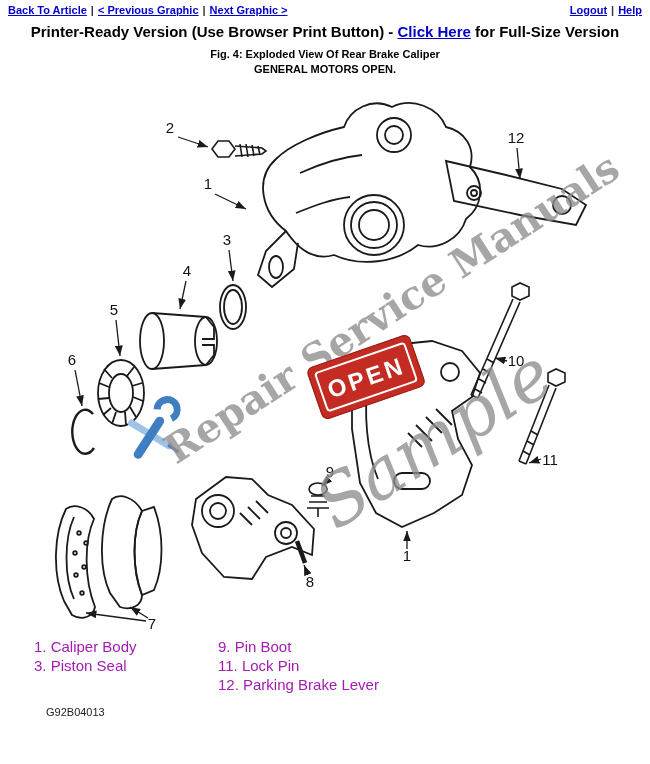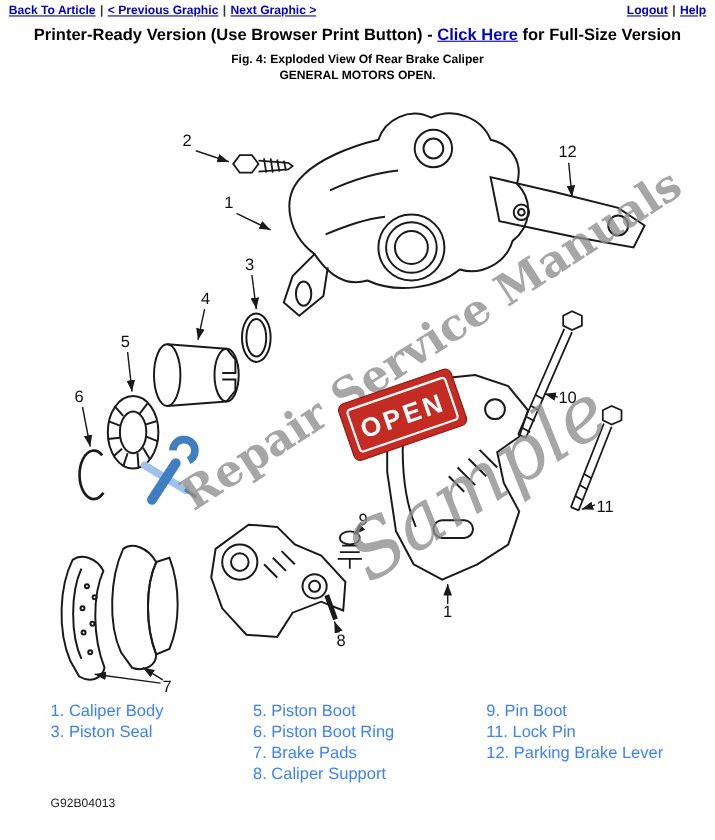--- a/index.html
+++ b/index.html
@@ -13,21 +13,21 @@
     padding:4px 8px 2px 8px; font-size:11px; font-weight:bold;
   }
   .sep { margin:0 4px; color:#333; font-weight:bold; }
   .title-line { text-align:center; font-size:15px; font-weight:bold; margin-top:5px; }
   .fig-caption { text-align:center; font-size:11px; font-weight:bold; margin-top:8px; }
   .company { text-align:center; font-size:11px; font-weight:bold; margin-top:3px; }
   .diagram-wrap { margin-top:6px; }
   svg { display:block; }
   .callout { font:15px "Liberation Sans", sans-serif; fill:#111; }
   .leader { stroke:#1a1a1a; stroke-width:1.3; fill:none; marker-end:url(#arrowhead); }
-  .legend { display:flex; padding-left:46px; gap:34px; font-size:15px; margin-top:6px; color:#3b82f6; }
+  .legend { display:flex; padding-left:34px; gap:34px; font-size:15px; margin-top:6px; color:#a21caf; }
   .legend-col { line-height:19px; white-space:nowrap; }
   .legend-col.c1 { width:150px; }
   .legend-col.c2 { width:178px; }
   .doc-number { margin:12px 0 0 46px; font-size:11px; color:#222; }
 </style>
 </head>
 <body>
 
 <div class="top-nav">
   <div class="nav-left">
@@ -199,26 +199,20 @@
     <text x="0" y="9" text-anchor="middle" font-family="'Liberation Sans', sans-serif" font-size="24" font-weight="bold" fill="#ffffff" letter-spacing="3">OPEN</text>
   </g>
 </svg>
 </div>
 
 <div class="legend">
   <div class="legend-col c1">
     <div class="legend-item">1. Caliper Body</div>
     <div class="legend-item">3. Piston Seal</div>
   </div>
-  <div class="legend-col c2">
-    <div class="legend-item">5. Piston Boot</div>
-    <div class="legend-item">6. Piston Boot Ring</div>
-    <div class="legend-item">7. Brake Pads</div>
-    <div class="legend-item">8. Caliper Support</div>
-  </div>
   <div class="legend-col c3">
     <div class="legend-item">9. Pin Boot</div>
     <div class="legend-item">11. Lock Pin</div>
     <div class="legend-item">12. Parking Brake Lever</div>
   </div>
 </div>
 
 <div class="doc-number">G92B04013</div>
 
 </body></html>

